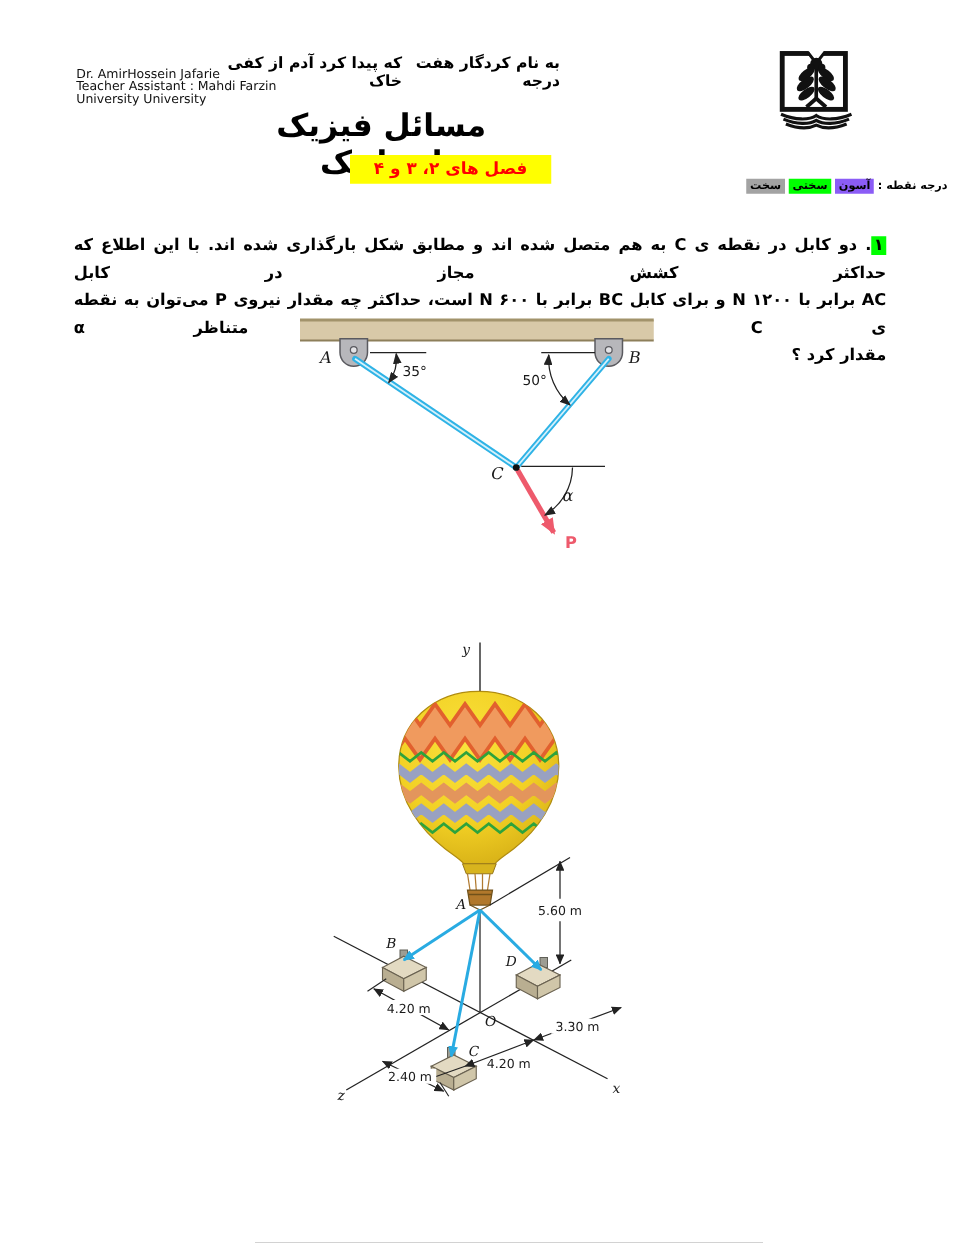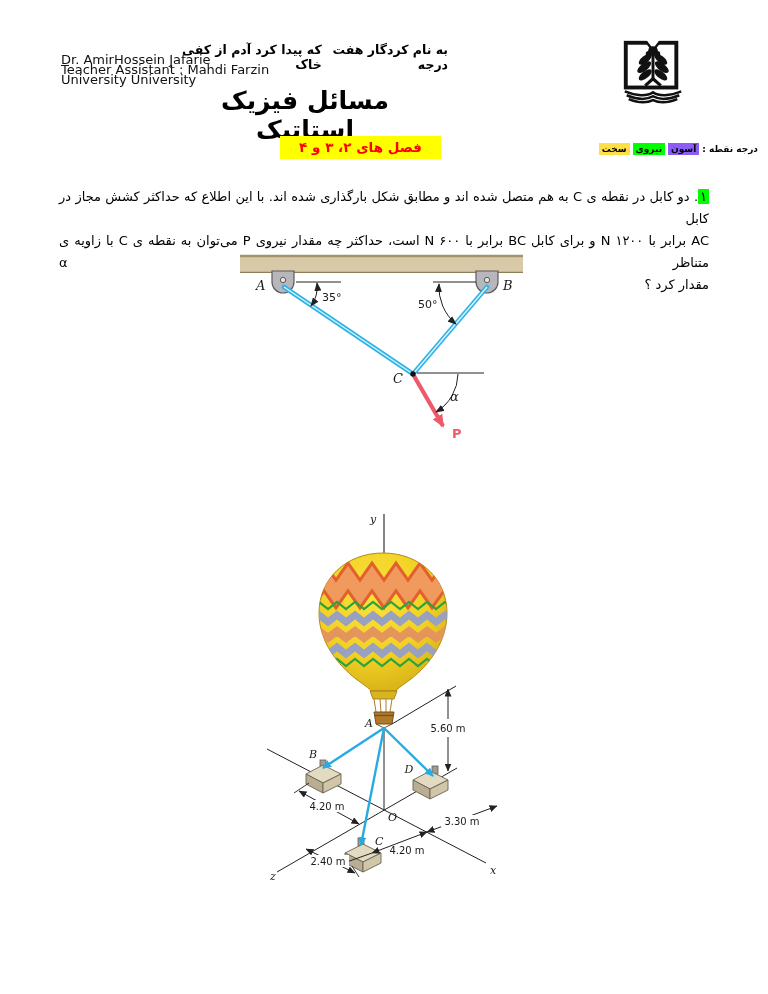--- a/index.html
+++ b/index.html
@@ -2,39 +2,39 @@
 <html lang="fa"><head>
 <meta charset="utf-8">
 <style>
   * { margin:0; padding:0; box-sizing:border-box; }
   body { background:#888; font-family:"DejaVu Sans", sans-serif; }
   .page {
     position:relative; width:768px; height:994px; margin:0 auto;
     background:#ffffff; overflow:hidden;
   }
   
-  .credits { position:absolute; left:61px; top:55px; font-size:13px; line-height:10px;
+  .credits { position:absolute; left:61px; top:55px; font-size:10px; line-height:10px;
              color:#111; font-family:"DejaVu Sans", sans-serif; }
   .bismillah { position:absolute; left:178px; top:42px; width:270px; display:flex;
                justify-content:space-between; direction:rtl; font-size:12.5px; font-weight:bold; color:#000; }
   .doc-title { position:absolute; left:168px; top:86px; width:274px; text-align:center;
                direction:rtl; font-size:25px; font-weight:bold; color:#000; }
   .chapter-box { position:absolute; left:280px; top:124px; width:161px; height:23px;
                  background:#ffff00; color:#ff0000; font-size:13.5px; font-weight:bold;
-                 direction:rtl; text-align:center; line-height:23px;margin-top:12px; }
+                 direction:rtl; text-align:center; line-height:23px; }
   .difficulty { position:absolute; top:143px; right:10px; direction:rtl; display:flex;
                 align-items:center; gap:3px; font-size:9px; font-weight:bold; color:#000; }
   .difficulty .chip { padding:1px 3px; }
   .chip-easy { background:#8b5cf6; }
   .chip-medium { background:#00ff00; }
-  .chip-hard { background:#fde047; }
+  .chip-hard { background:#a3a3a3; }
   .logo { position:absolute; left:618px; top:34px; }
   
   .problem { position:absolute; left:59px; width:650px; direction:rtl; font-size:13px;
-             font-weight:normal; color:#000; }
+             font-weight:bold; color:#000; }
   .problem .pline { line-height:22px; text-align:justify; text-align-last:justify; }
   .problem .pline.last { text-align-last:right; }
   .pnum { padding:0 2px; }
   .pnum-green { background:#00ff00; }
   .pnum-red { background:#ff0000; }
   #p1 { top:186px; }
   #p2 { top:468px; }
   
   #fig1 { position:absolute; left:228px; top:250px; }
   #fig2 { position:absolute; left:250px; top:506px; }
@@ -82,21 +82,21 @@
     <span>به نام کردگار هفت درجه</span>
     <span>که پیدا کرد آدم از کفی خاک</span>
   </div>
 
   <div class="doc-title">مسائل فیزیک استاتیک</div>
   <div class="chapter-box">فصل های ۲، ۳ و ۴</div>
 
   <div class="difficulty">
     <span>درجه نقطه :</span>
     <span class="chip chip-easy">آسون</span>
-    <span class="chip chip-medium">نیروی</span>
+    <span class="chip chip-medium">سختی</span>
     <span class="chip chip-hard">سخت</span>
   </div>
 
   <div class="problem" id="p1">
     <div class="pline">
       <span class="pnum pnum-green">۱</span><span>.</span>
       <span>دو کابل در نقطه ی C به هم متصل شده اند و مطابق شکل بارگذاری شده اند. با این اطلاع که حداکثر کشش مجاز در کابل</span>
     </div>
     <div class="pline">AC برابر با ۱۲۰۰ N و برای کابل BC برابر با ۶۰۰ N است، حداکثر چه مقدار نیروی P می‌توان به نقطه ی C با زاویه ی متناظر α</div>
     <div class="pline last">مقدار کرد ؟</div>

